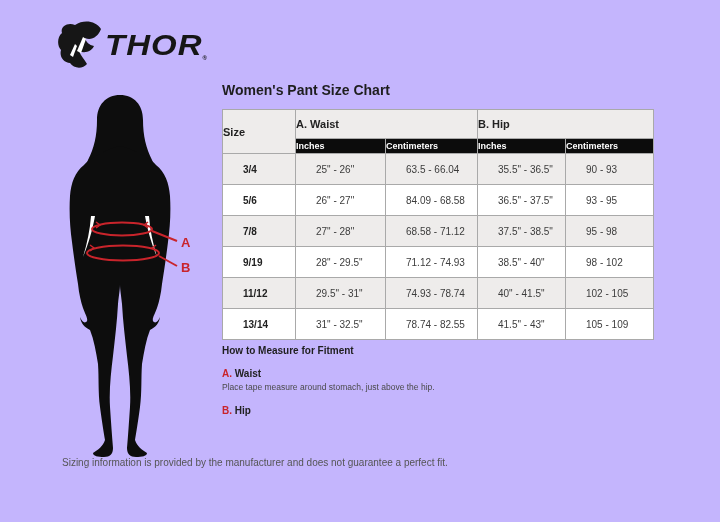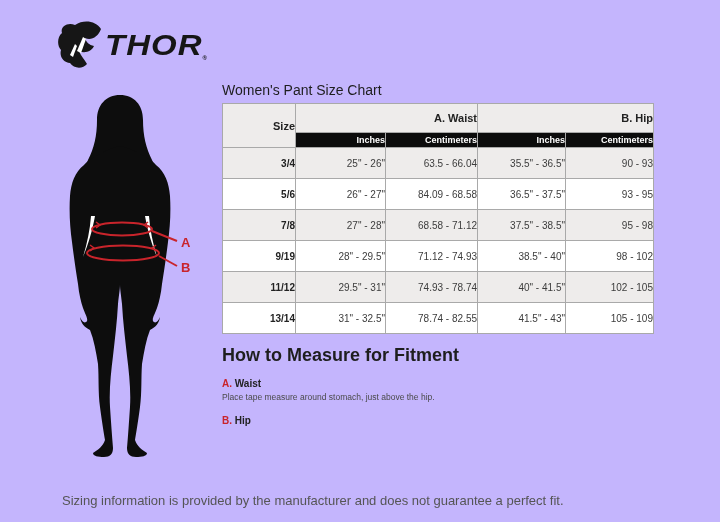--- a/index.html
+++ b/index.html
@@ -13,47 +13,47 @@
   .logo-icon { width:48px; height:50px; }
   .logo-text {
     font-size:33px; font-weight:bold; font-style:italic; color:#161616;
     letter-spacing:1px; transform:scaleY(0.92); margin-left:1px;
   }
   .logo-reg { font-size:6px; font-weight:bold; color:#161616; align-self:flex-end; margin-bottom:9px; }
   
   .figure { position:absolute; left:60px; top:92px; }
   
   .content { position:absolute; left:222px; top:82px; width:431px; }
-  .chart-title { font-size:14px; font-weight:normal; color:#1e1e1e; margin-bottom:5px; }
+  .chart-title { font-size:14px; font-weight:bold; color:#1e1e1e; margin-bottom:11px; }
   table.size-table {
     border-collapse:collapse; table-layout:fixed; width:431px;
-    text-align:right; font-size:10px; color:#3c3c3c;
+    text-align:left; font-size:10px; color:#3c3c3c;
   }
   table.size-table col.c-size { width:73px; }
   table.size-table col.c-win  { width:90px; }
   table.size-table col.c-wcm  { width:92px; }
   table.size-table col.c-hin  { width:88px; }
   table.size-table col.c-hcm  { width:88px; }
   table.size-table th, table.size-table td { border:1px solid #a9a9a9; }
   th.group-head { height:29px; background:#eeeceb; font-size:11px; font-weight:bold; color:#222; }
   th.size-head  { background:#eeeceb; font-size:11px; font-weight:bold; color:#222; }
   th.sub-head   { height:15px; background:#0c0c0c; color:#ffffff; font-size:9px; font-weight:bold;margin-top:33px; }
-  td { height:31px; }
+  td { height:31px;padding-left:20px; }
   .row-gray td { background:#eeeceb; }
   .row-white td { background:#ffffff; }
   td.size-col { font-weight:bold; color:#222; }
   
   .measure { position:absolute; left:222px; top:345px; width:460px; }
-  .measure-title { font-size:18px; font-weight:bold; color:#1e1e1e; margin-bottom:12px; }
+  .measure-title { font-size:10px; font-weight:bold; color:#1e1e1e; margin-bottom:12px; }
   .m-item { margin-bottom:13px; }
   .m-head { font-size:10px; font-weight:bold; color:#222; }
   .m-key { color:#c9242b; }
   .m-desc { font-size:8.5px; color:#4a4a4a; margin-top:3px; }
   
-  .footnote { position:absolute; left:62px; top:492px; font-size:13px; color:#555; line-height:1.45; }
+  .footnote { position:absolute; left:62px; top:456px; font-size:10px; color:#555; line-height:1.45; }
   .red-label { font:bold 13px "Liberation Sans", sans-serif; fill:#c9242b; }
 </style>
 </head>
 <body>
 
 <div class="page">
 
   <div class="logo">
     <svg class="logo-icon" viewBox="0 0 48 50" xmlns="http://www.w3.org/2000/svg">
       <path fill="#161616" d="M45,9 C40,1 28,-1 19,5 C11,2 4,7 6,13 C1,17 1,26 5,30 C3,37 8,43 14,43 C18,49 27,49 31,44 C28,39 25,36 23,31 C29,34 36,31 38,26 C33,25 30,22 29,18 C35,21 42,17 45,9 Z"></path>

